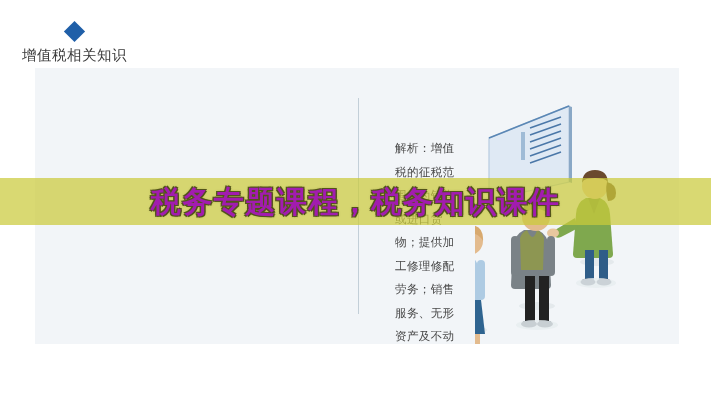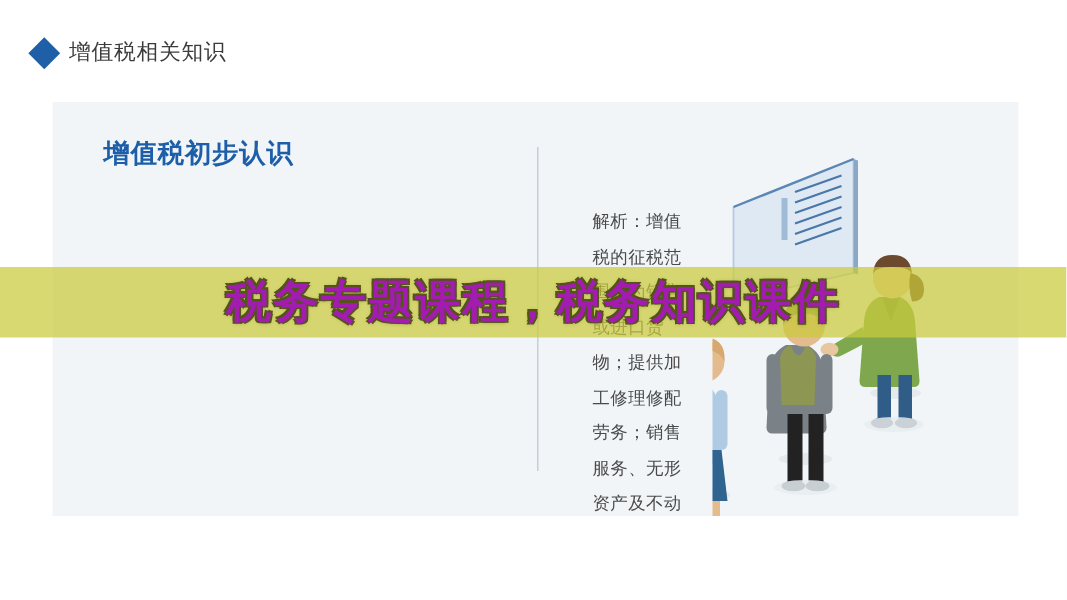--- a/index.html
+++ b/index.html
@@ -24,20 +24,21 @@
 
   
   #page-header {
     position: absolute;
     left: 22px;
     top: 24px;
     display: flex;
     align-items: center;
     gap: 9px;
     height: 22px;
+    flex-direction: column;
   }
   .diamond-icon {
     width: 15px;
     height: 15px;
     background: #1f5fa8;
     transform: rotate(45deg);
     flex: none;
   }
   #header-title {
     font-size: 14.5px;
@@ -152,21 +153,20 @@
 <div id="stage">
 
   <div id="page-header">
     <span class="diamond-icon"></span>
     <span id="header-title">增值税相关知识</span>
   </div>
 
   <div id="slide-card">
 
     <div id="left-col">
-      <div id="card-title">增值税初步认识</div>
     </div>
 
     <div id="col-divider"></div>
 
     <div id="right-col">
       <p id="analysis-text">解析：增值税的征税范围分为销售或进口货物；提供加工修理修配劳务；销售服务、无形资产及不动产</p>
     </div>
 
     <div id="illustration">
       <svg width="204" height="266" viewBox="0 0 204 266" xmlns="http://www.w3.org/2000/svg">

